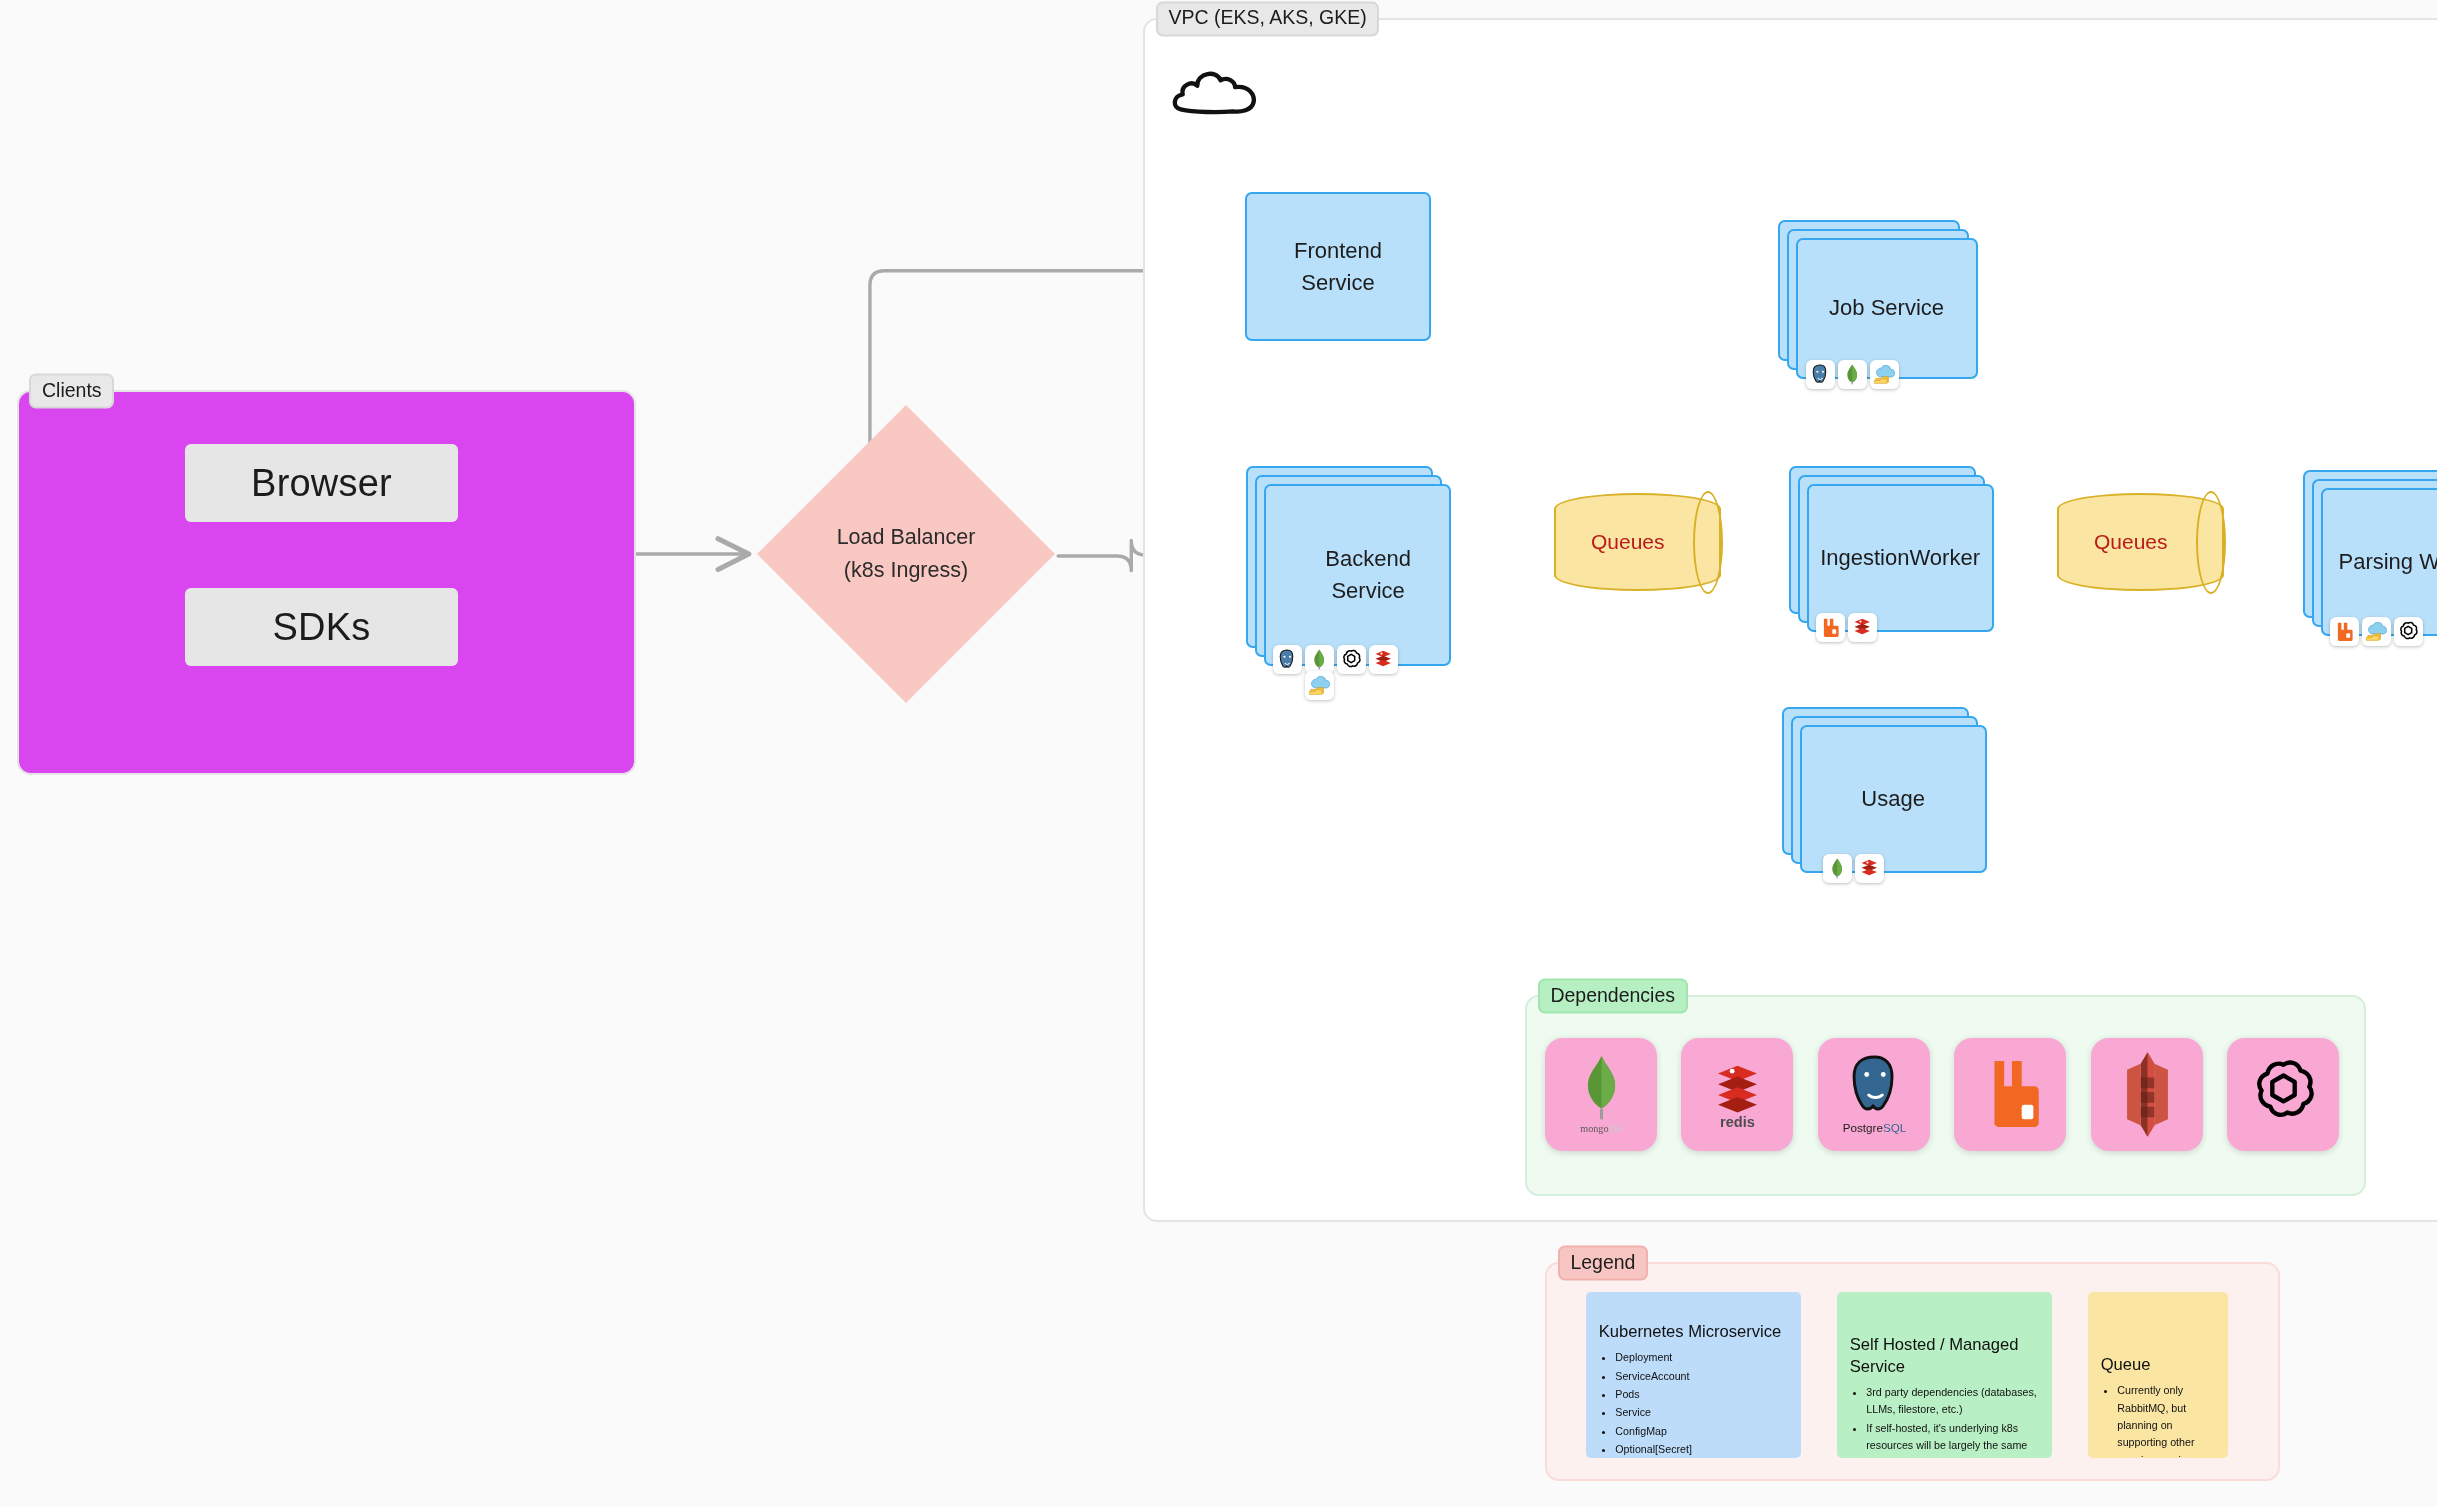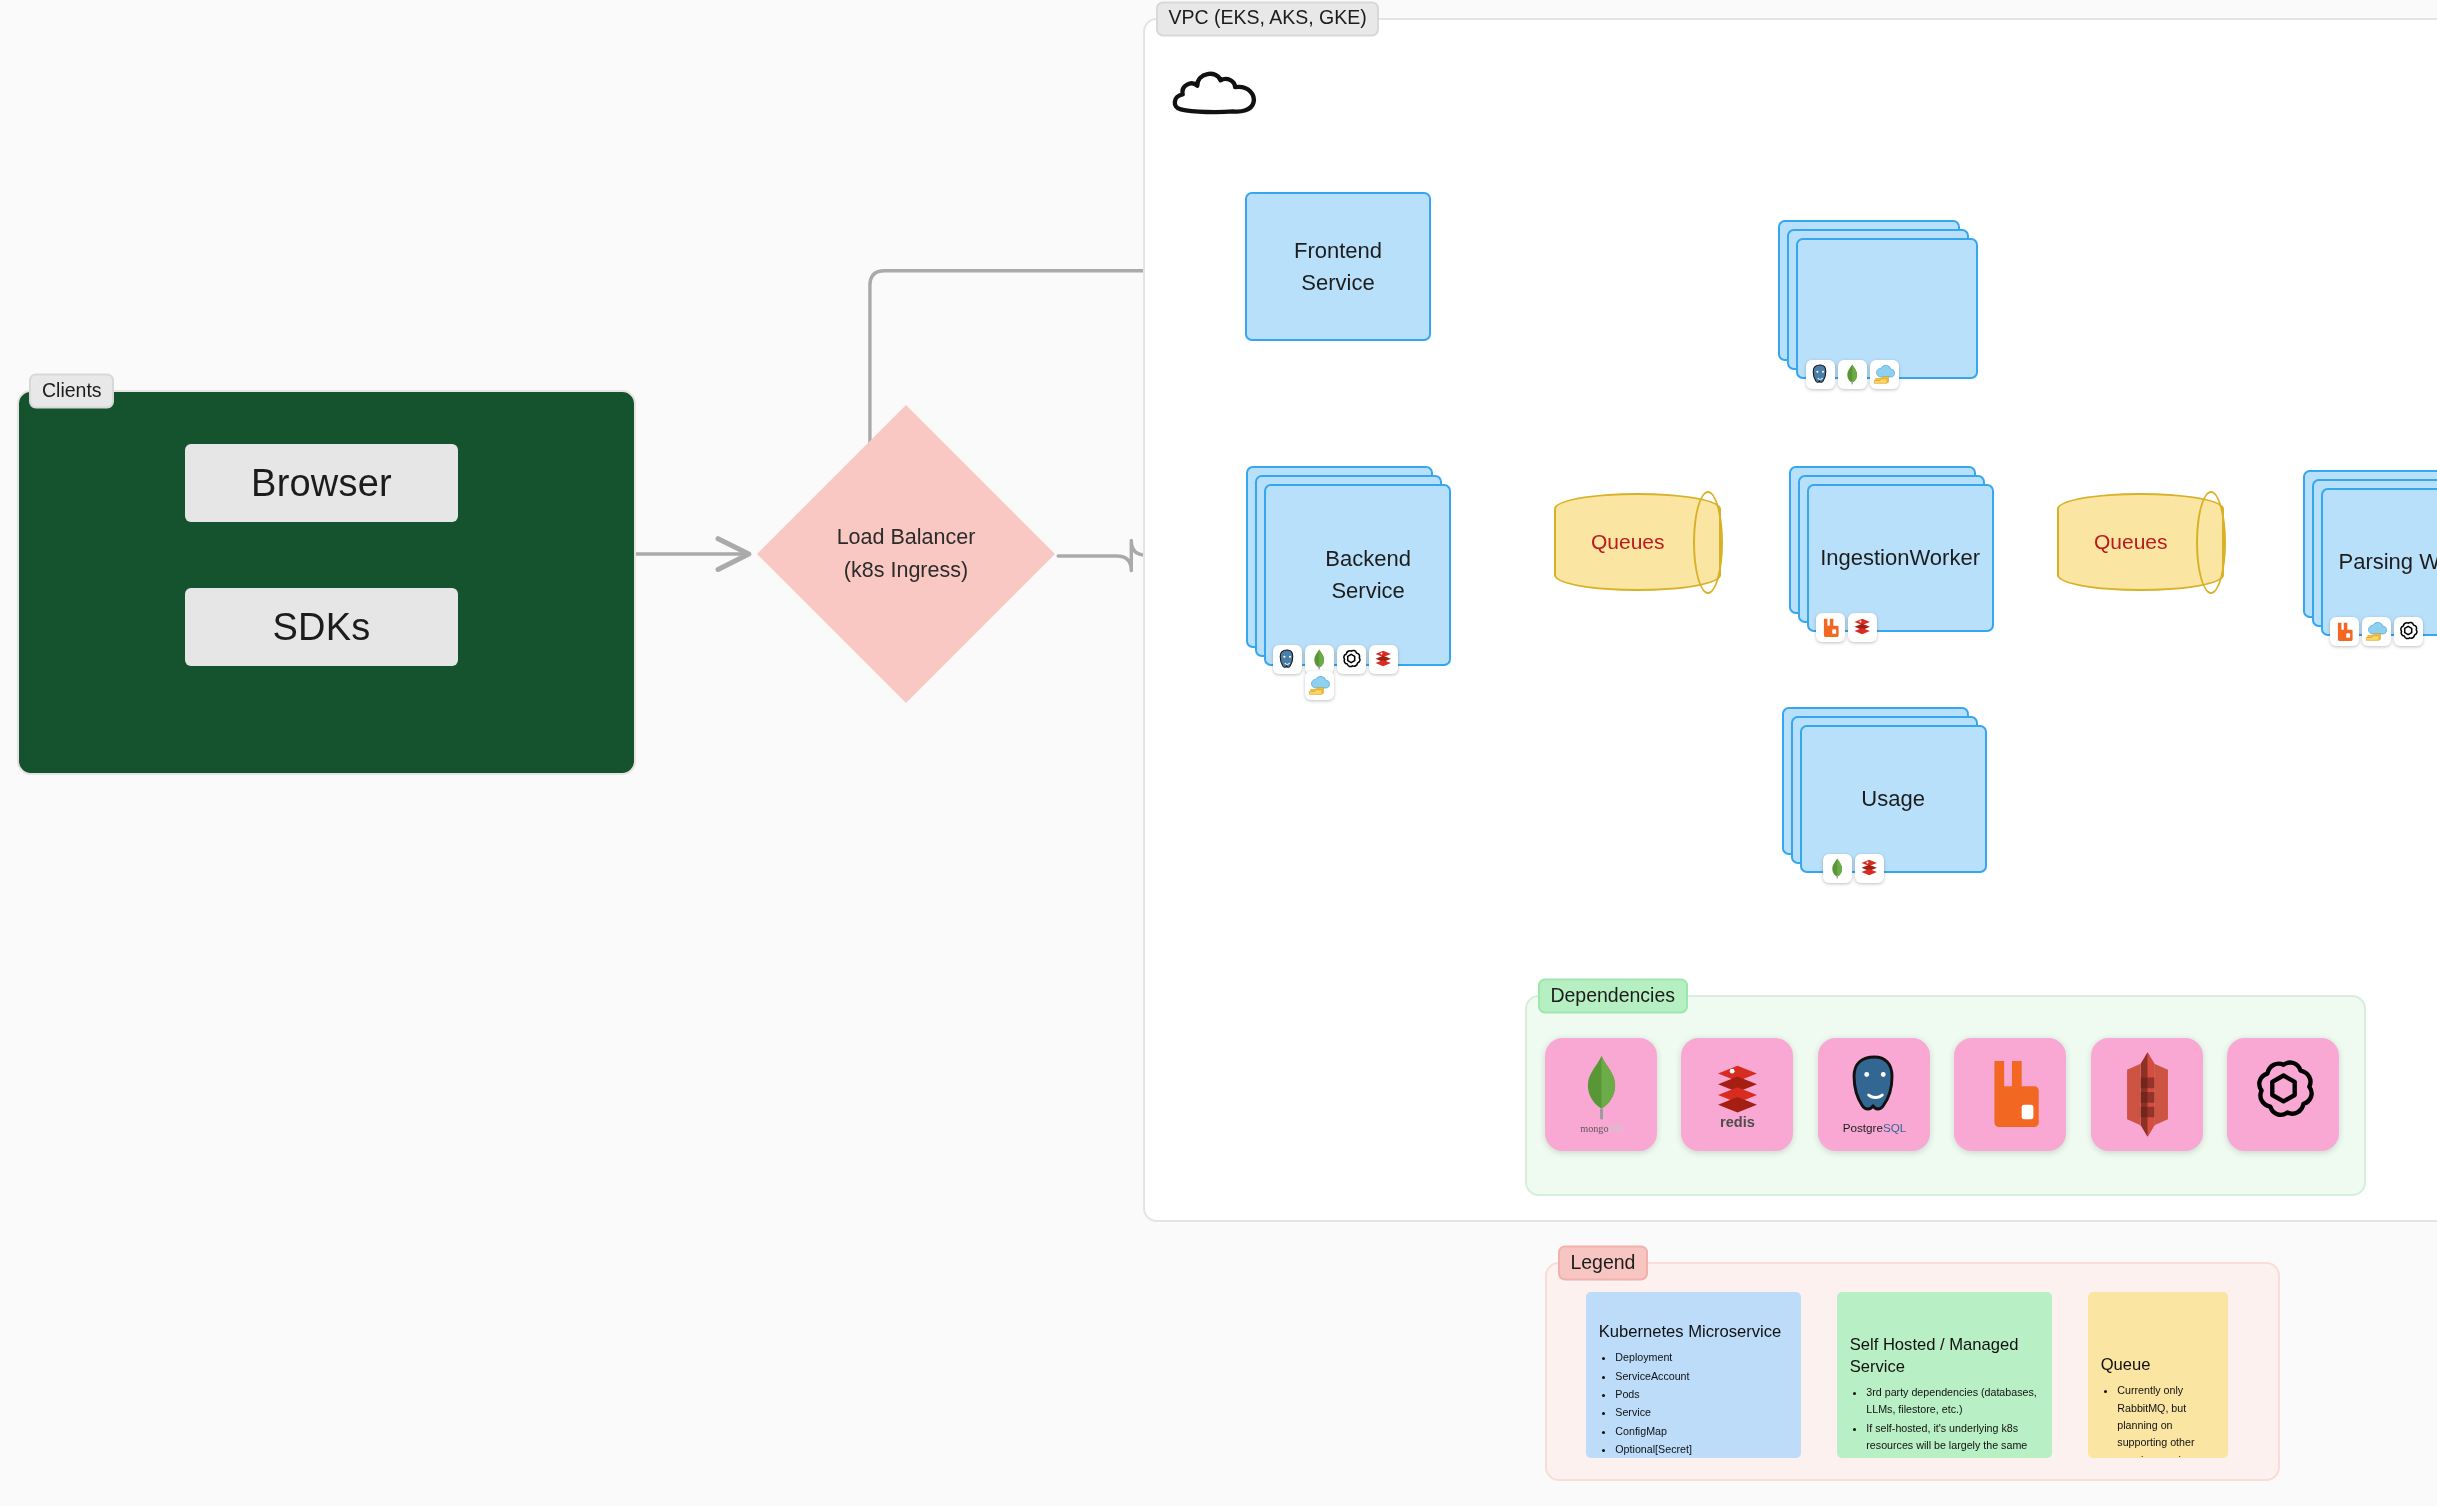--- a/index.html
+++ b/index.html
@@ -33,21 +33,21 @@
     border-radius: 6.8px;
     font-size: 19.5px;
     line-height: 1.1;
     white-space: nowrap;
     color: #1c1c1c;
     font-family: "Liberation Sans", sans-serif;
   }
   
   #clients-panel {
     left: 16.6px; top: 390px; width: 619px; height: 385px;
-    background: #14532d;
+    background: #d946ef;
     border: 2.4px solid #e4e4e4;
     text-align: right;
   }
   #clients-panel > .panel-label {
     background: #e8e8e8;
     border: 2px solid #d8d8d8;
   }
   
   #vpc-panel {
     left: 1143px; top: 17.6px; width: 1677px; height: 1204px;
@@ -321,20 +321,23 @@
     <div class="label" style="left:0; top:0; width:186px; height:149px; flex-direction:column;">
       <span>Frontend</span>
       <span>Service</span>
     </div>
   </div>
 
   <div class="node" id="node-job" style="left:1778px; top:220px; width:200px; height:158px;">
     <div class="layer l1" style="width:182px; height:141px;"></div>
     <div class="layer l2" style="width:182px; height:141px;"></div>
     <div class="layer l3" style="width:182px; height:141px;"></div>
+    <div class="label" style="left:17.6px; top:17.6px; width:182px; height:141px; flex-direction:column;">
+      <span>Job Service</span>
+    </div>
     <div class="badges" style="left:28px; top:140px;">
       <div class="badge">
         <svg viewBox="0 0 64 64" aria-hidden="true">
           <path d="M32 6C20 6 12 12 12 24c0 12 4 22 8 28 3 4 8 4 10 0 2 4 7 4 10 0 4-6 8-16 8-28C48 12 42 6 32 6z" fill="#4a7ea8" stroke="#111" stroke-width="3"></path>
           <circle cx="24" cy="25" r="3" fill="#fff"></circle>
             <circle cx="40" cy="25" r="3" fill="#fff"></circle>
           <path d="M26 44c3 3 9 3 12 0" stroke="#fff" stroke-width="3" fill="none" stroke-linecap="round"></path>
         </svg>
       </div>
       <div class="badge">

